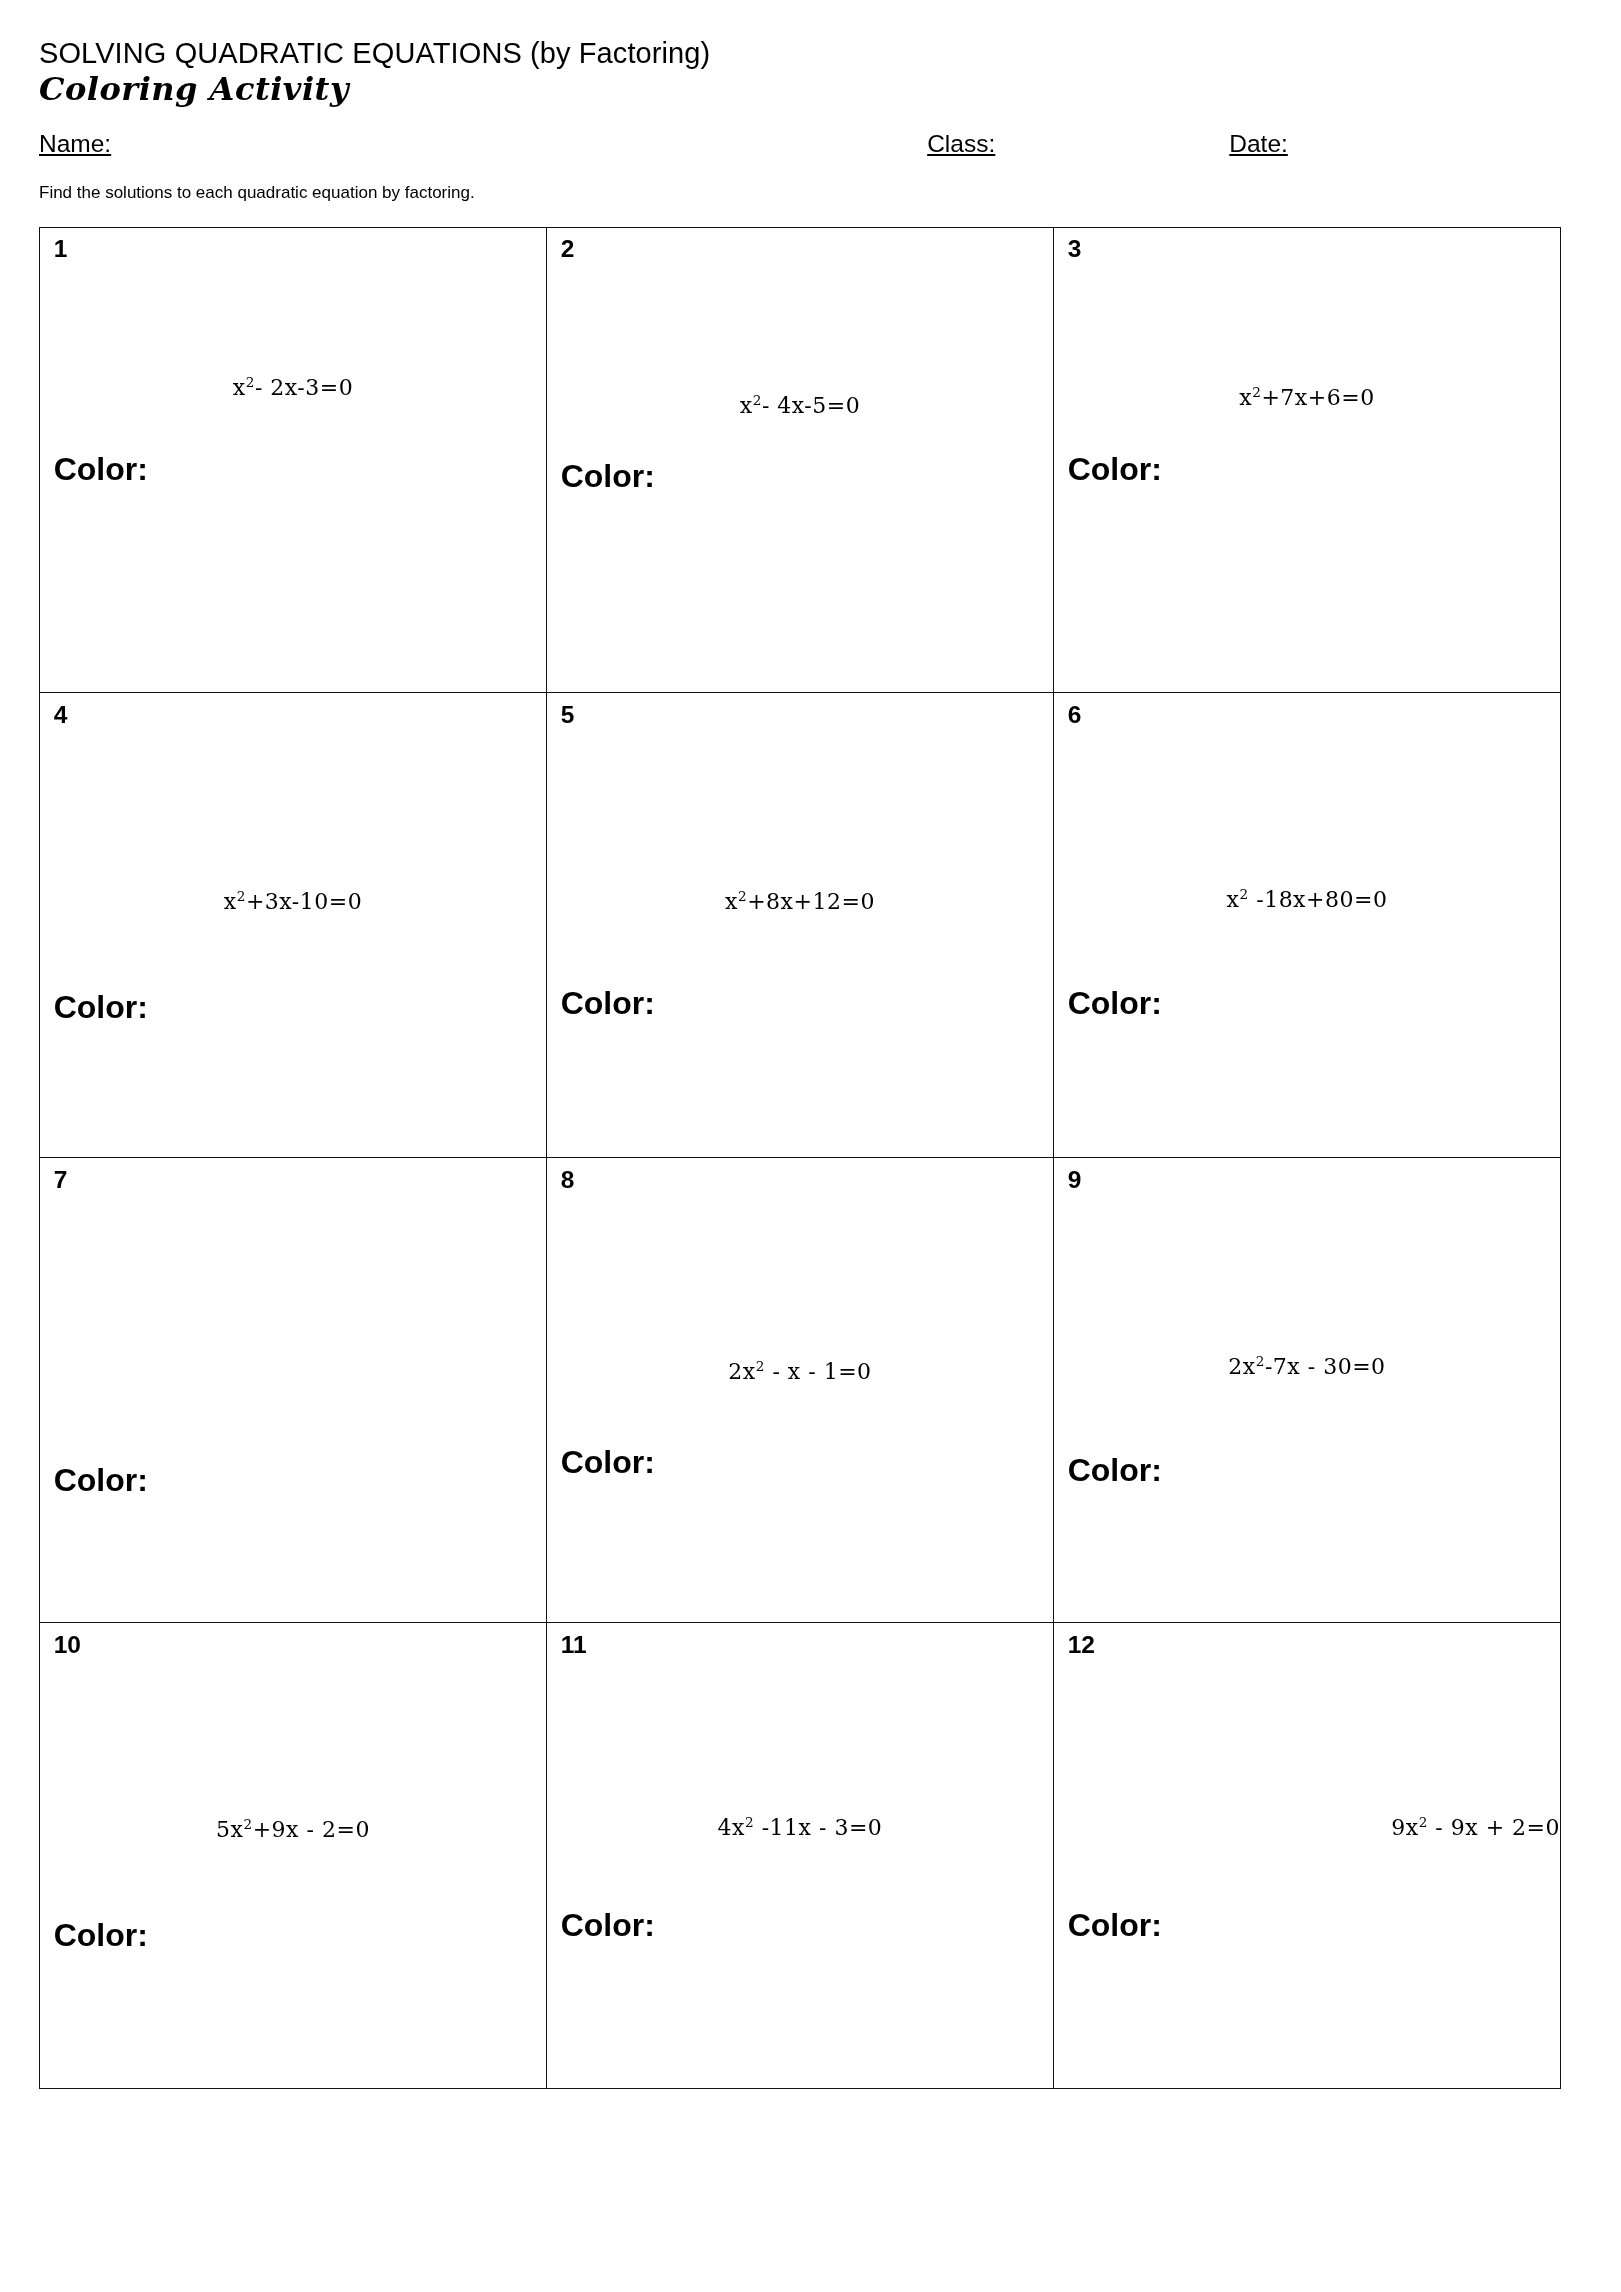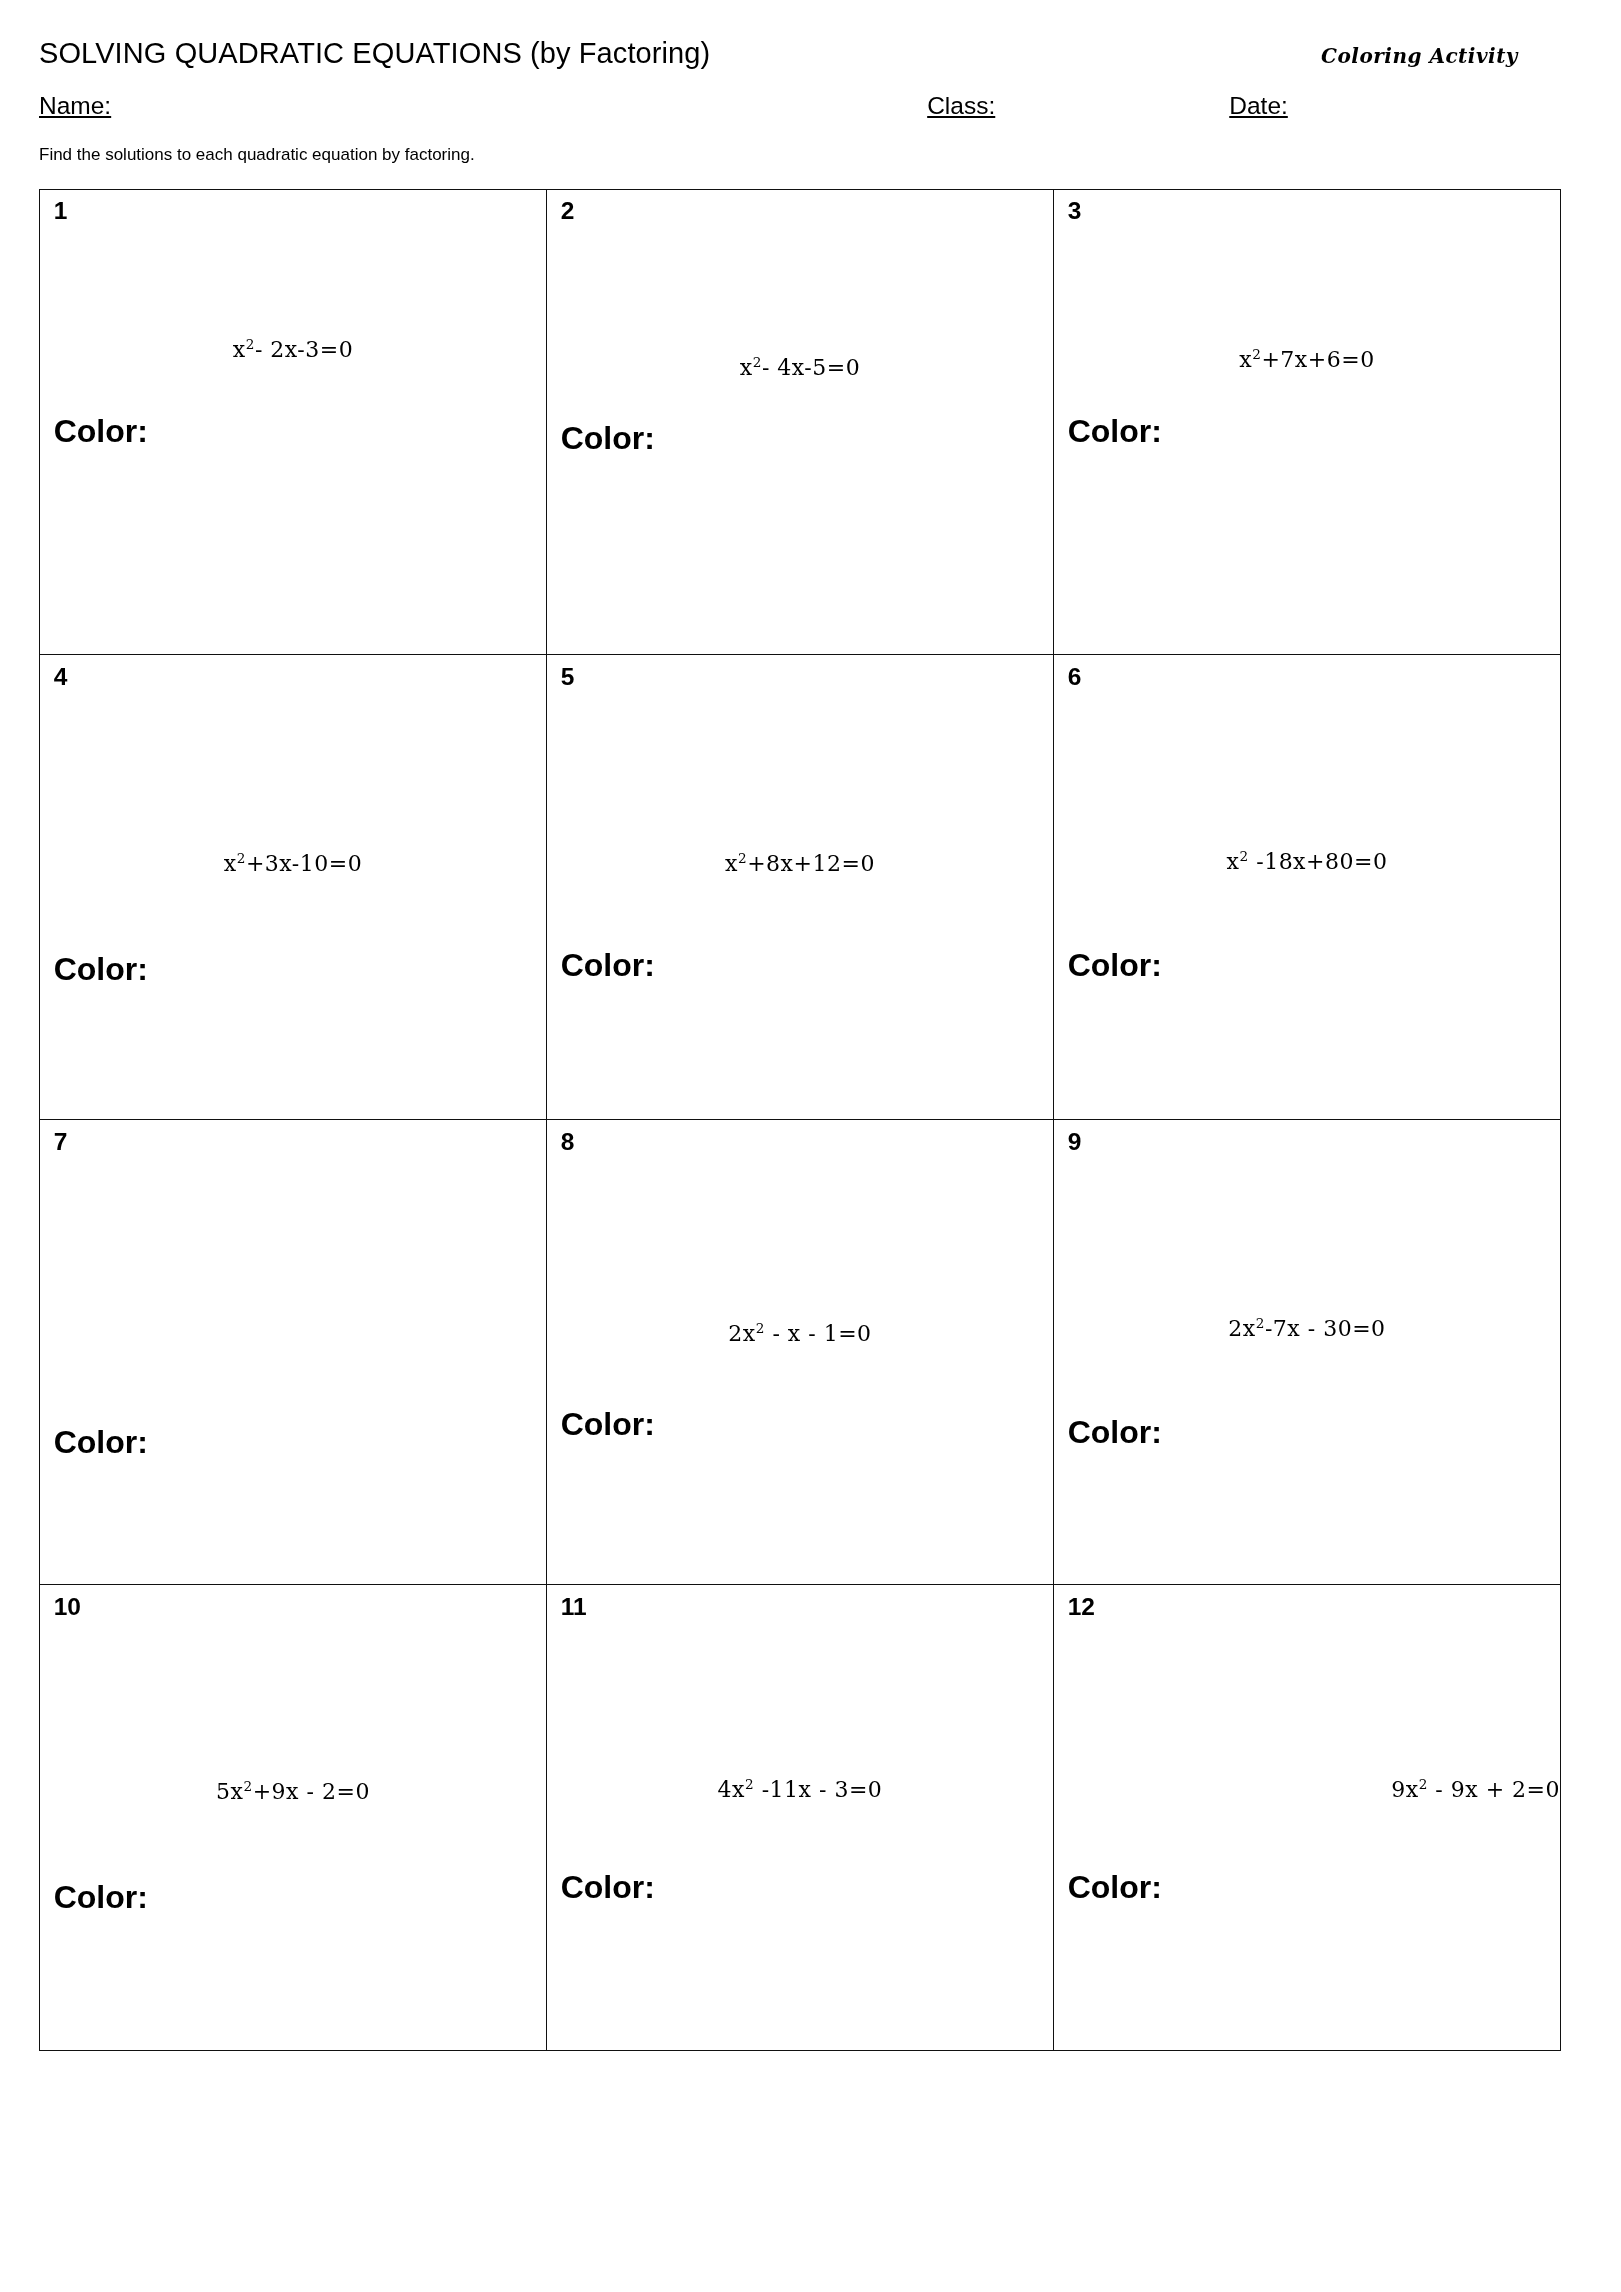--- a/index.html
+++ b/index.html
@@ -20,32 +20,33 @@
     left: 0; top: 0;
     width: 1621px;
     height: 2293px;
     box-sizing: border-box;
     padding: 37px 69px 0 39px;
   }
   
   .header-row {
     display: flex;
     align-items: baseline;
-    justify-content: space-between;
+    justify-content: center;
     margin-bottom: 21.6px;
+    flex-direction: column;
   }
   .doc-title {
     font-size: 29px;
     font-weight: 400;
     letter-spacing: 0.1px;
     white-space: nowrap;
   }
   .activity-label {
     font-family: "DejaVu Serif", serif;
-    font-size: 20px;
+    font-size: 32px;
     font-weight: 700;
     font-style: italic;
     letter-spacing: 0.5px;
     margin-right: 34px;
     white-space: nowrap;
   }
   .fields-row {
     display: flex;
     align-items: baseline;
     margin-bottom: 25.5px;

